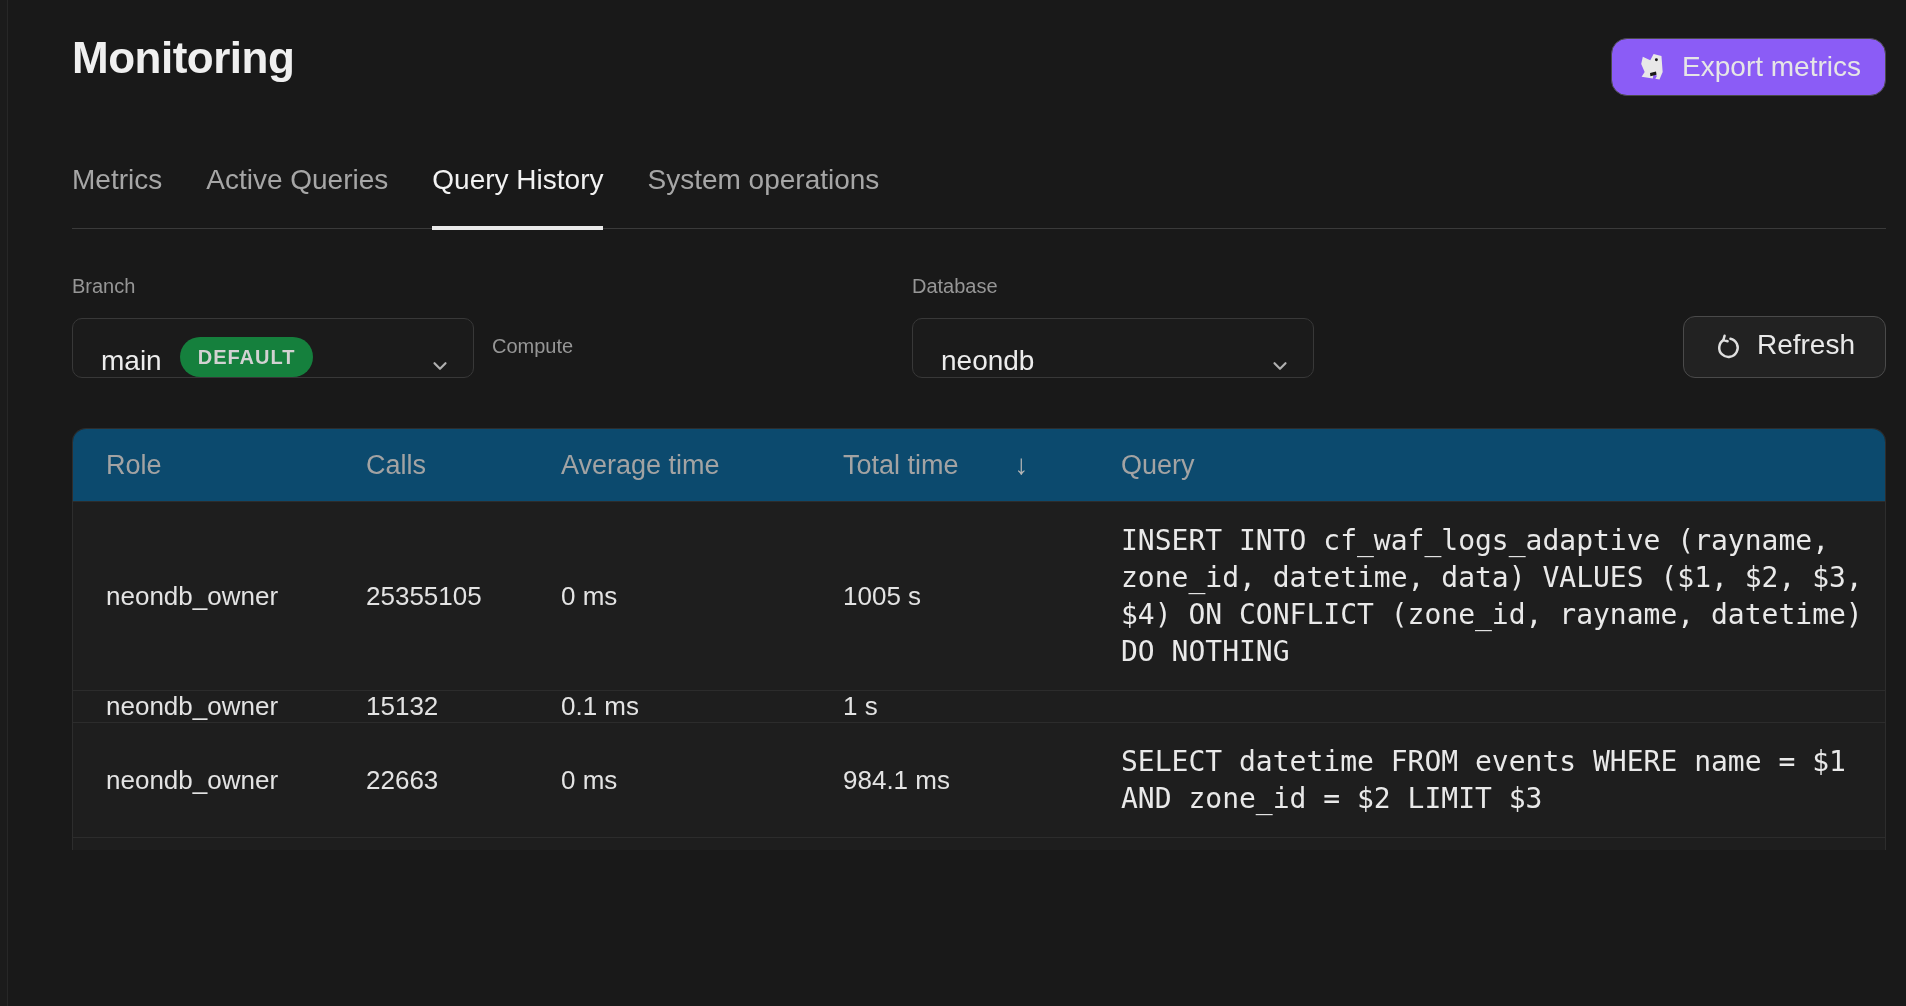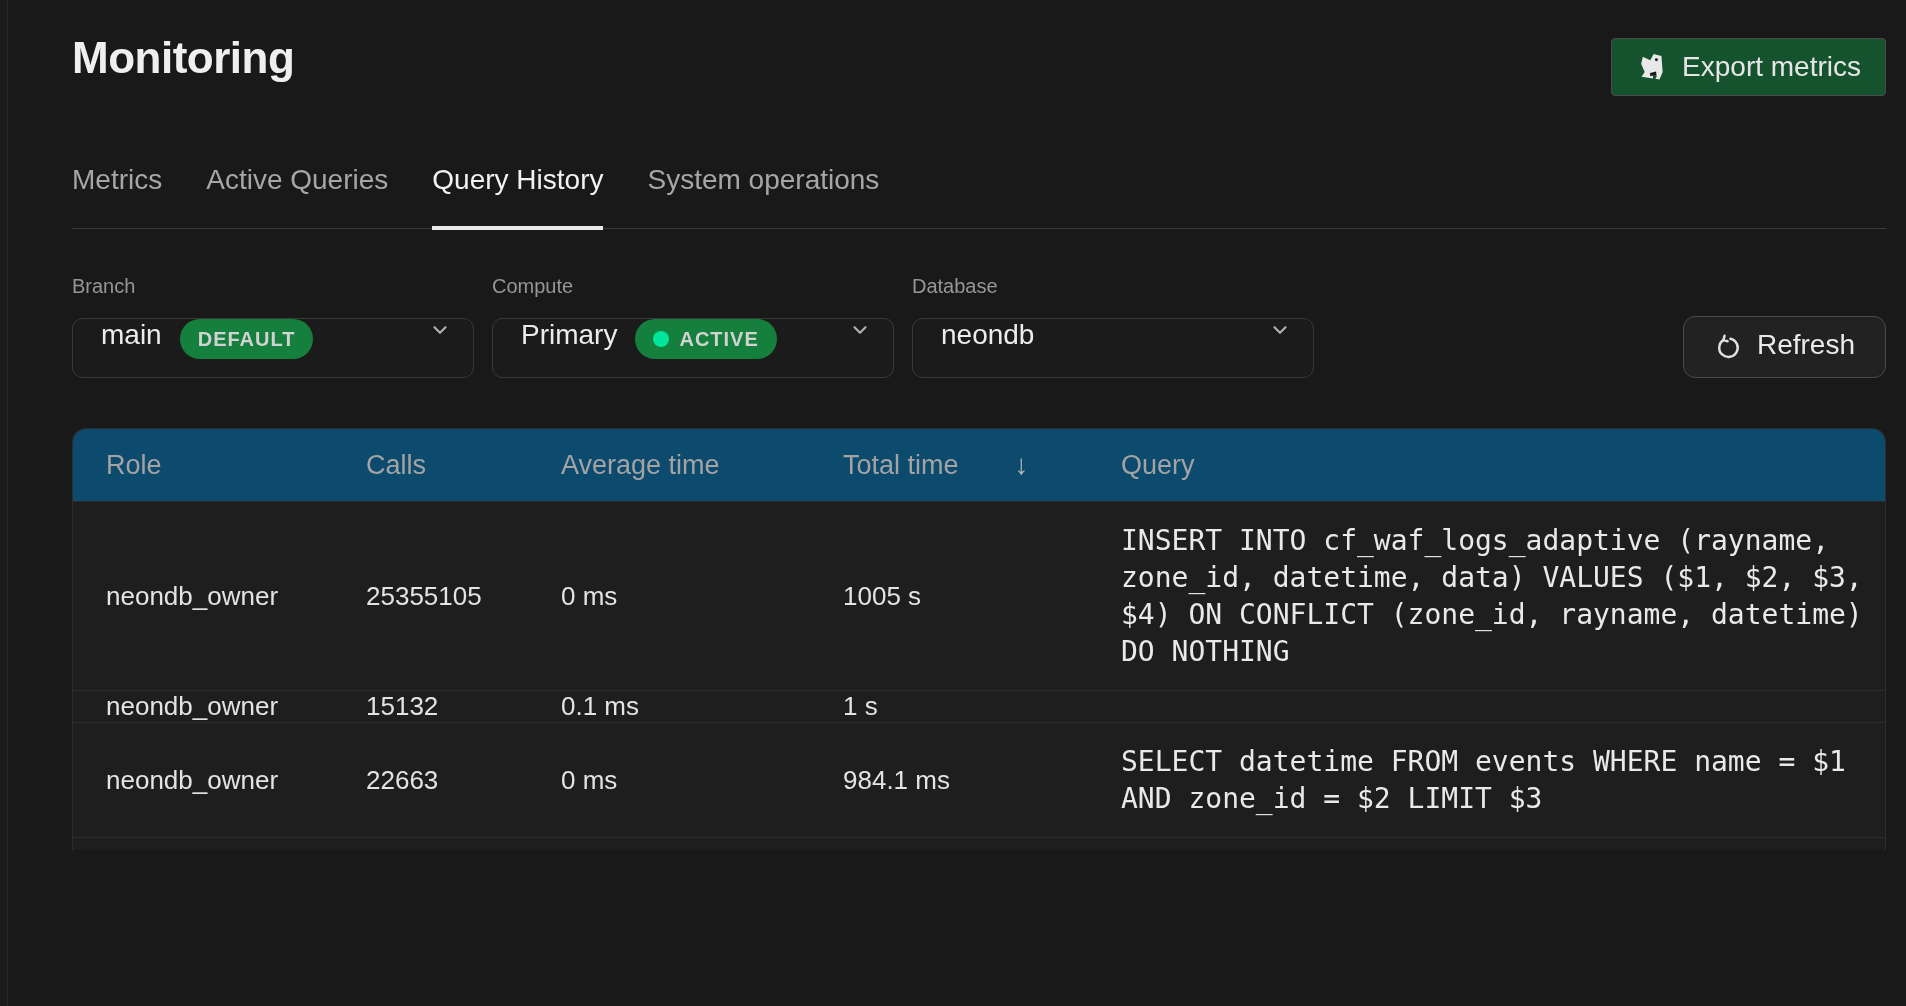--- a/index.html
+++ b/index.html
@@ -22,22 +22,22 @@
   }
   
   .page-header { display:flex; align-items:flex-start; justify-content:space-between; }
   .page-title {
     font-size:44px; font-weight:700; letter-spacing:-0.5px;
     color:#efefef; line-height:56px;
   }
   .export-btn {
     display:flex; align-items:center; gap:14px;
     height:58px; padding:16px 24px; margin-top:8px;
-    background:#14532d;
-    border:1px solid #4a4a4a; border-radius:4px;
+    background:#8b5cf6;
+    border:1px solid #4a4a4a; border-radius:16px;
     color:#e6e6e6; font-size:28px; cursor:pointer;
   }
   
   .tabs {
     display:flex; gap:44px;
     margin-top:68px;
     border-bottom:1px solid #3a3a3a;
     align-items:center;
   }
   .tab {
@@ -45,21 +45,21 @@
     padding-bottom:30px; cursor:pointer;
     border-bottom:4px solid transparent; margin-bottom:-2px;
   }
   .tab.active { color:#f2f2f2; border-bottom-color:#e9e9e9; }
   
   .filters { display:flex; align-items:flex-end; gap:18px; margin-top:46px; }
   .filter-group { width:402px; }
   .filter-label { font-size:20px; color:#969696; margin-bottom:20px; }
   .select {
     height:60px; border:1px solid #383838; border-radius:10px;
-    display:flex; align-items:flex-start; gap:18px;
+    display:flex; align-items:flex-end; gap:18px;
     padding:0 22px 0 28px; cursor:pointer; background:#1b1b1b;
   }
   .select-value { font-size:28px; color:#ececec; }
   .pill {
     display:inline-flex; align-items:center; gap:10px;
     height:40px; padding:0 18px; border-radius:999px;
     background:#15803d; color:#d2d2d2;
     font-size:20px; font-weight:600; letter-spacing:1px;
   }
   .dot { width:16px; height:16px; border-radius:50%; background:#00e599; }
@@ -140,32 +140,20 @@
         <span class="chev">
           <svg width="22" height="22" viewBox="0 0 20 20">
               <path d="M5 7.5 L10 12.5 L15 7.5" stroke="#b0b0b0" stroke-width="2" fill="none" stroke-linecap="round" stroke-linejoin="round"></path>
             </svg>
         </span>
       </div>
     </div>
 
     <div class="filter-group">
       <div class="filter-label">Compute</div>
-      <div class="select">
-        <span class="select-value">Primary</span>
-        <span class="pill">
-          <span class="dot"></span>
-          <span>ACTIVE</span>
-        </span>
-        <span class="chev">
-          <svg width="22" height="22" viewBox="0 0 20 20">
-              <path d="M5 7.5 L10 12.5 L15 7.5" stroke="#b0b0b0" stroke-width="2" fill="none" stroke-linecap="round" stroke-linejoin="round"></path>
-            </svg>
-        </span>
-      </div>
     </div>
 
     <div class="filter-group">
       <div class="filter-label">Database</div>
       <div class="select">
         <span class="select-value">neondb</span>
         <span class="chev">
           <svg width="22" height="22" viewBox="0 0 20 20">
               <path d="M5 7.5 L10 12.5 L15 7.5" stroke="#b0b0b0" stroke-width="2" fill="none" stroke-linecap="round" stroke-linejoin="round"></path>
             </svg>

